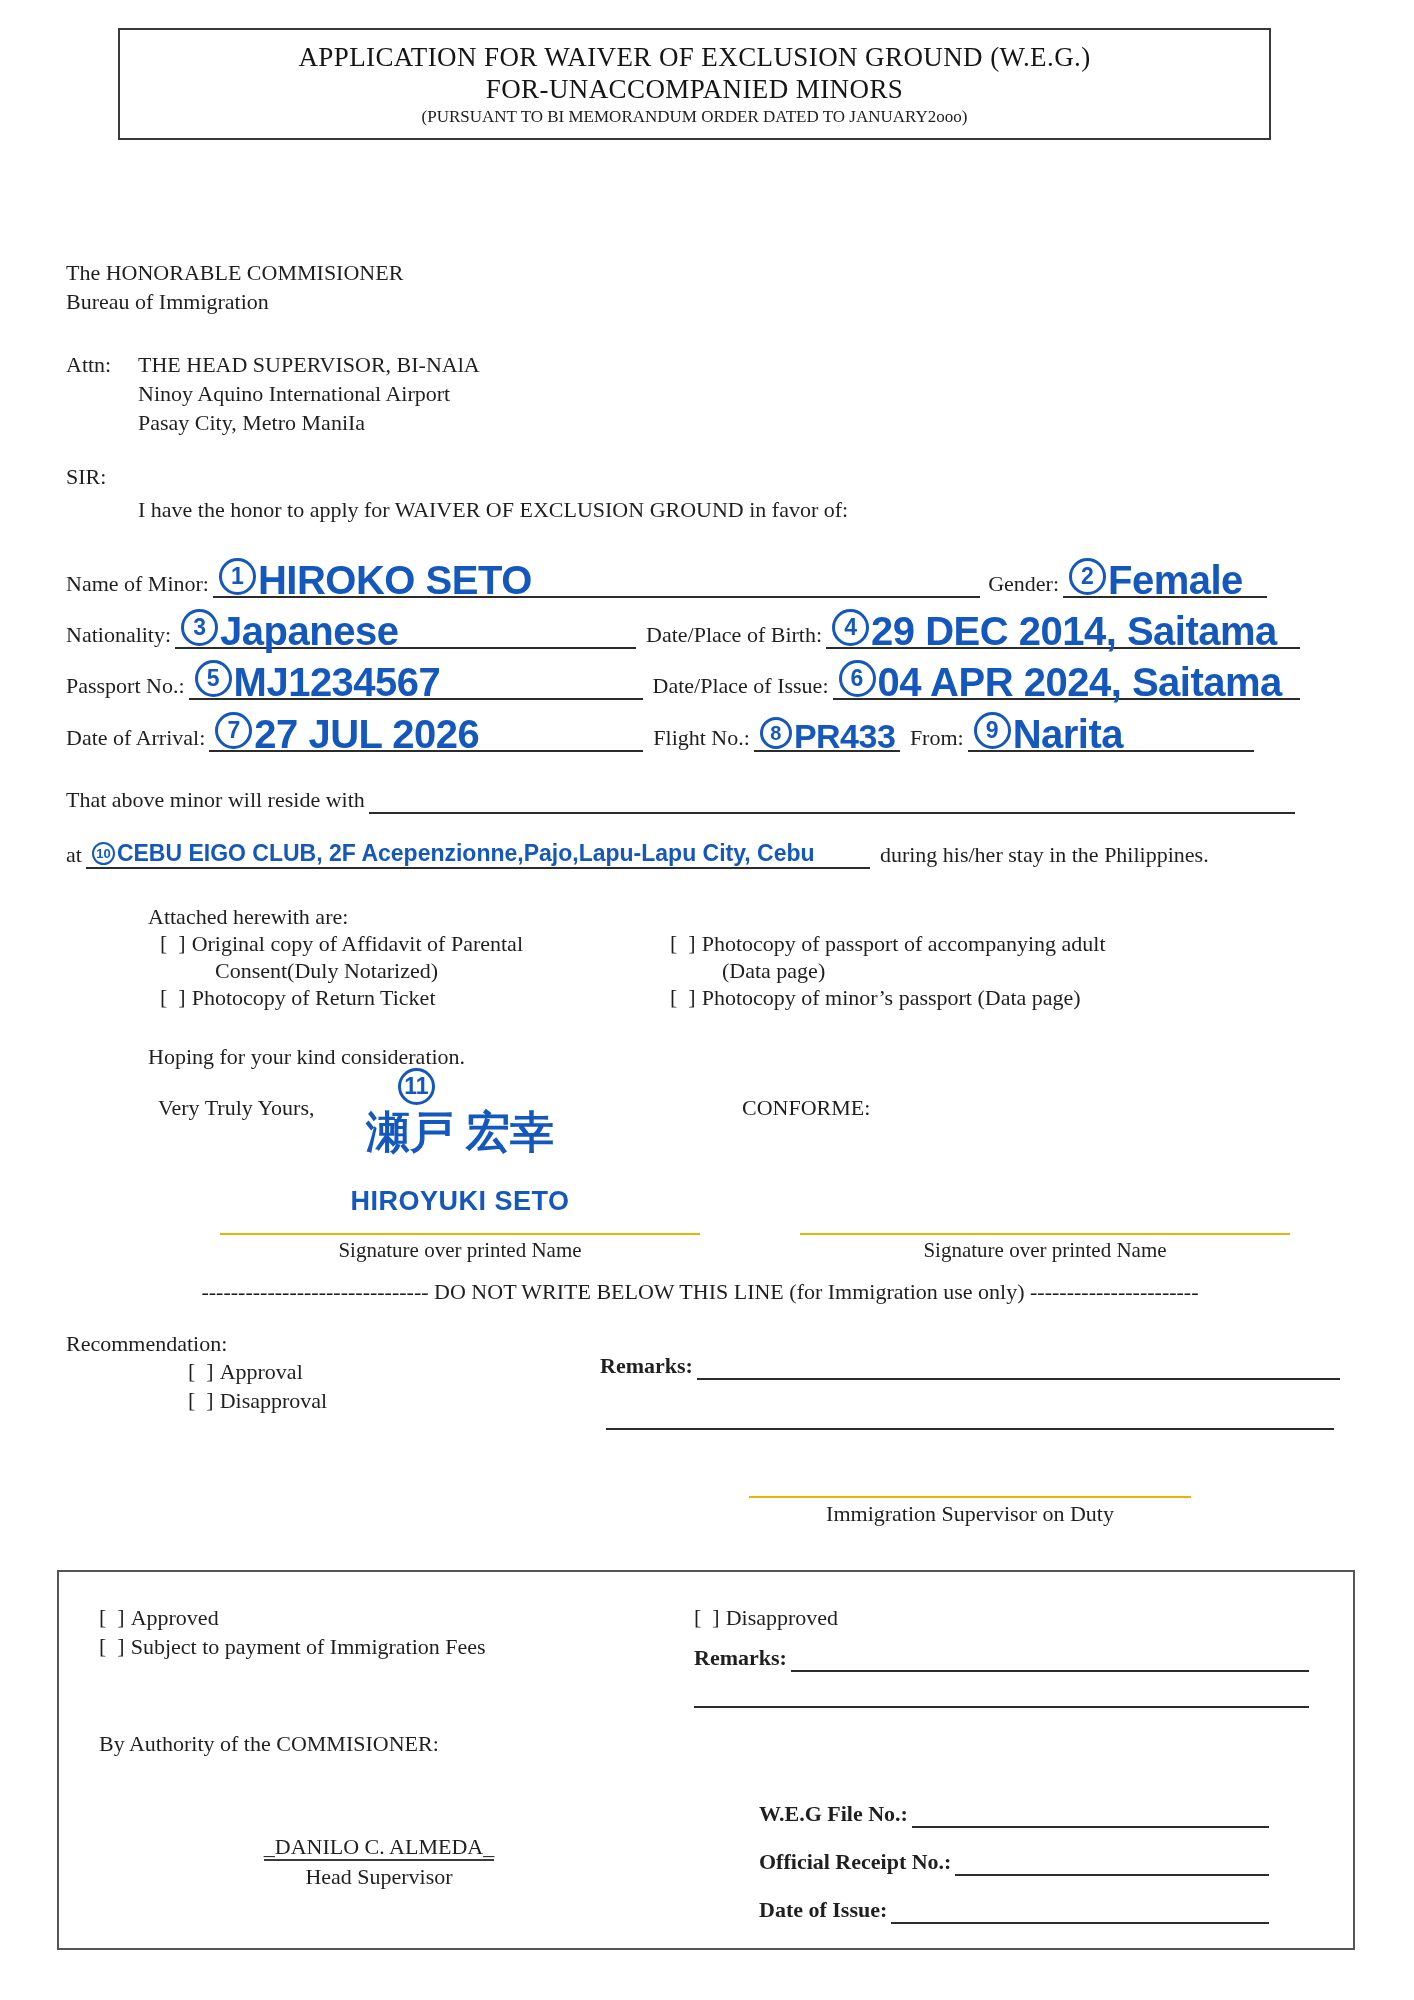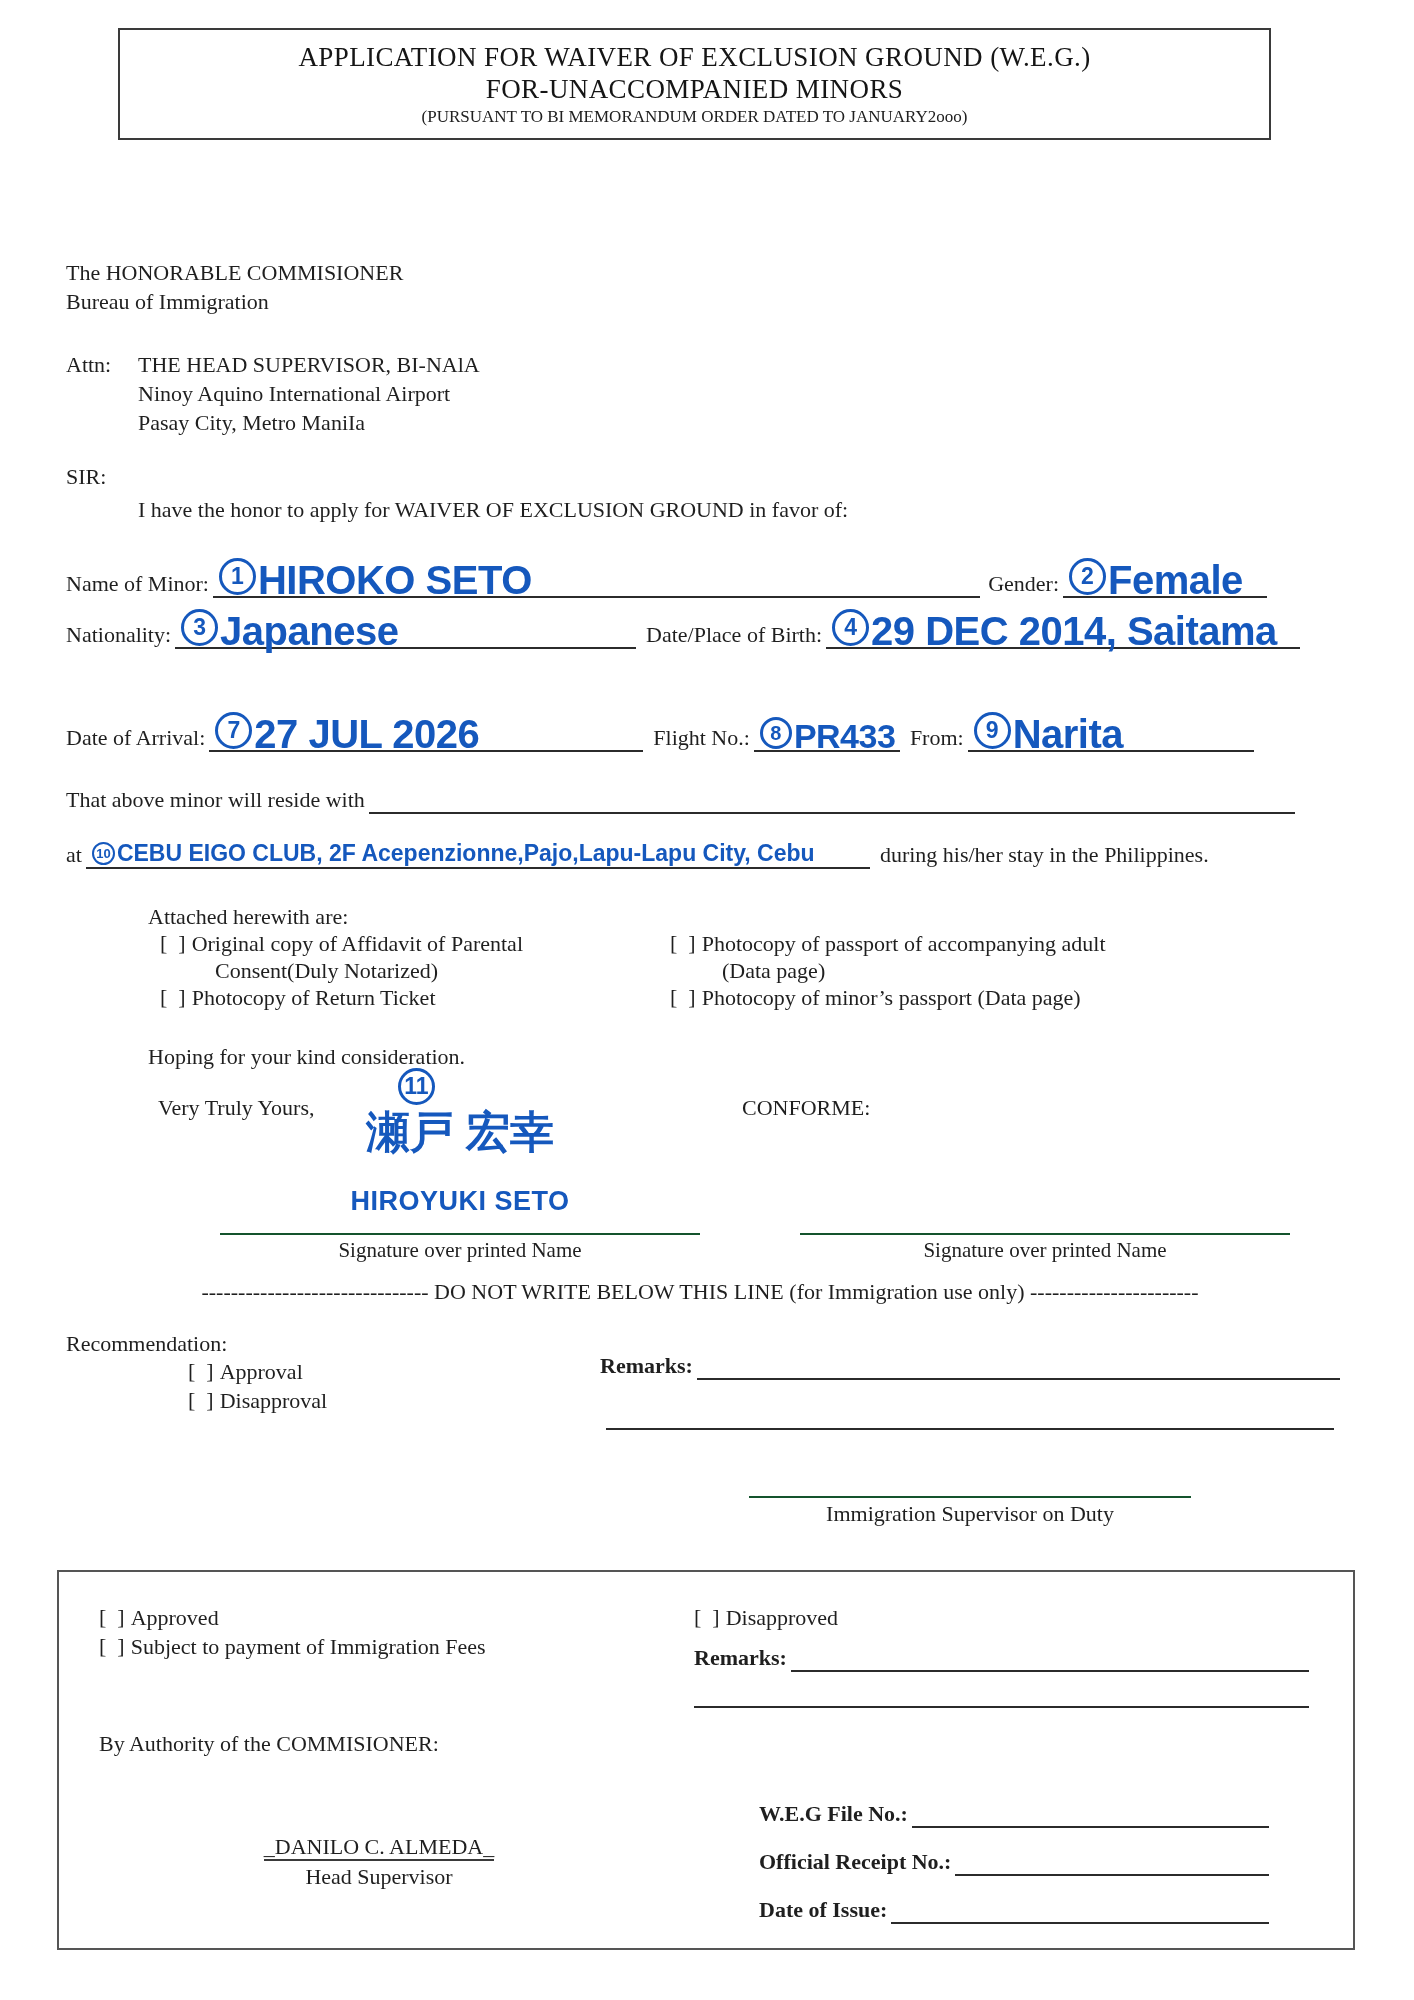--- a/index.html
+++ b/index.html
@@ -36,21 +36,21 @@
   .cnum{
     box-sizing:border-box; flex:0 0 auto; width:37px; height:37px;
     border:3px solid #1558bd; border-radius:50%; color:#1558bd;
     font-family:"Liberation Sans", sans-serif; font-weight:700; font-size:23px;
     display:inline-flex; align-items:center; justify-content:center;
     line-height:1; margin:0 2px 1px 0; background:#fff;
   }
   .cnum.small{width:23px; height:23px; border-width:2px; font-size:13px; margin:0 2px 0 0;}
   
   .sigline{
-    border-top:2px solid #14532d; text-align:center;
+    border-top:2px solid #eab308; text-align:center;
     font-size:21px; padding-top:3px; white-space:nowrap;
   }
   .lrow{display:flex; align-items:flex-end;font-weight:bold;}
   .lblank{flex:1; border-bottom:2px solid #2b2b2b; height:100%;}
   .jp-name{
     font-family:"Liberation Sans", sans-serif; font-weight:700; color:#1558bd;
     font-size:44px; line-height:1; white-space:nowrap;
   }
   .en-name{
     font-family:"Liberation Sans", sans-serif; font-weight:700; color:#1558bd;
@@ -102,20 +102,32 @@
       <span class="cnum">3</span>
       <span class="bval">Japanese</span>
     </span>
     <span class="lab" style="padding-left:10px;">Date/Place of Birth:</span>
     <span class="blank" style="flex:1;">
       <span class="cnum">4</span>
       <span class="bval">29 DEC 2014, Saitama</span>
     </span>
   </div>
 
+  <div class="abs frow" style="left:66px; top:668px; width:1234px;">
+    <span class="lab">Passport No.:</span>
+    <span class="blank" style="width:448px;">
+      <span class="cnum">5</span>
+      <span class="bval">MJ1234567</span>
+    </span>
+    <span class="lab" style="padding-left:10px;">Date/Place of Issue:</span>
+    <span class="blank" style="flex:1;">
+      <span class="cnum">6</span>
+      <span class="bval">04 APR 2024, Saitama</span>
+    </span>
+  </div>
 
   <div class="abs frow" style="left:66px; top:720px;">
     <span class="lab">Date of Arrival:</span>
     <span class="blank" style="width:428px;">
       <span class="cnum">7</span>
       <span class="bval">27 JUL 2026</span>
     </span>
     <span class="lab" style="padding-left:10px;">Flight No.:</span>
     <span class="blank" style="width:140px;">
       <span class="cnum" style="width:32px;height:32px;font-size:20px;">8</span>

